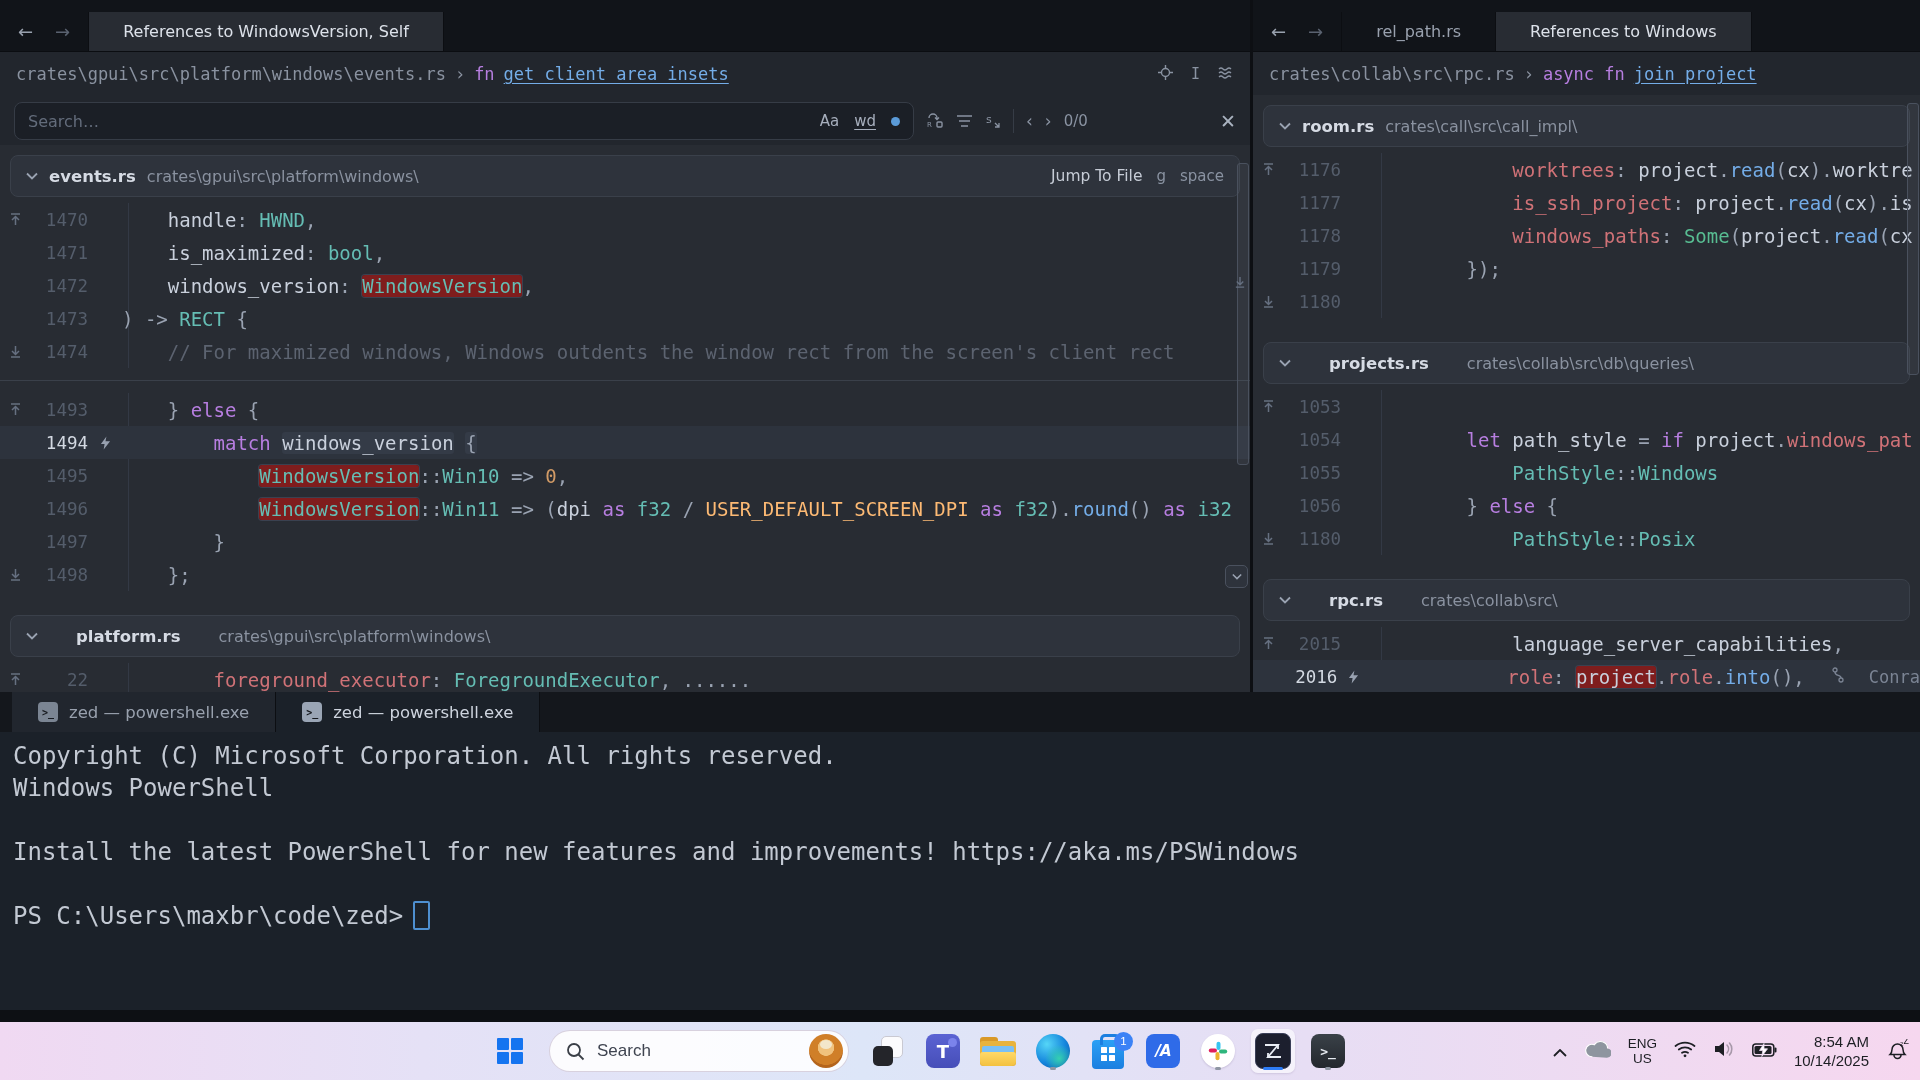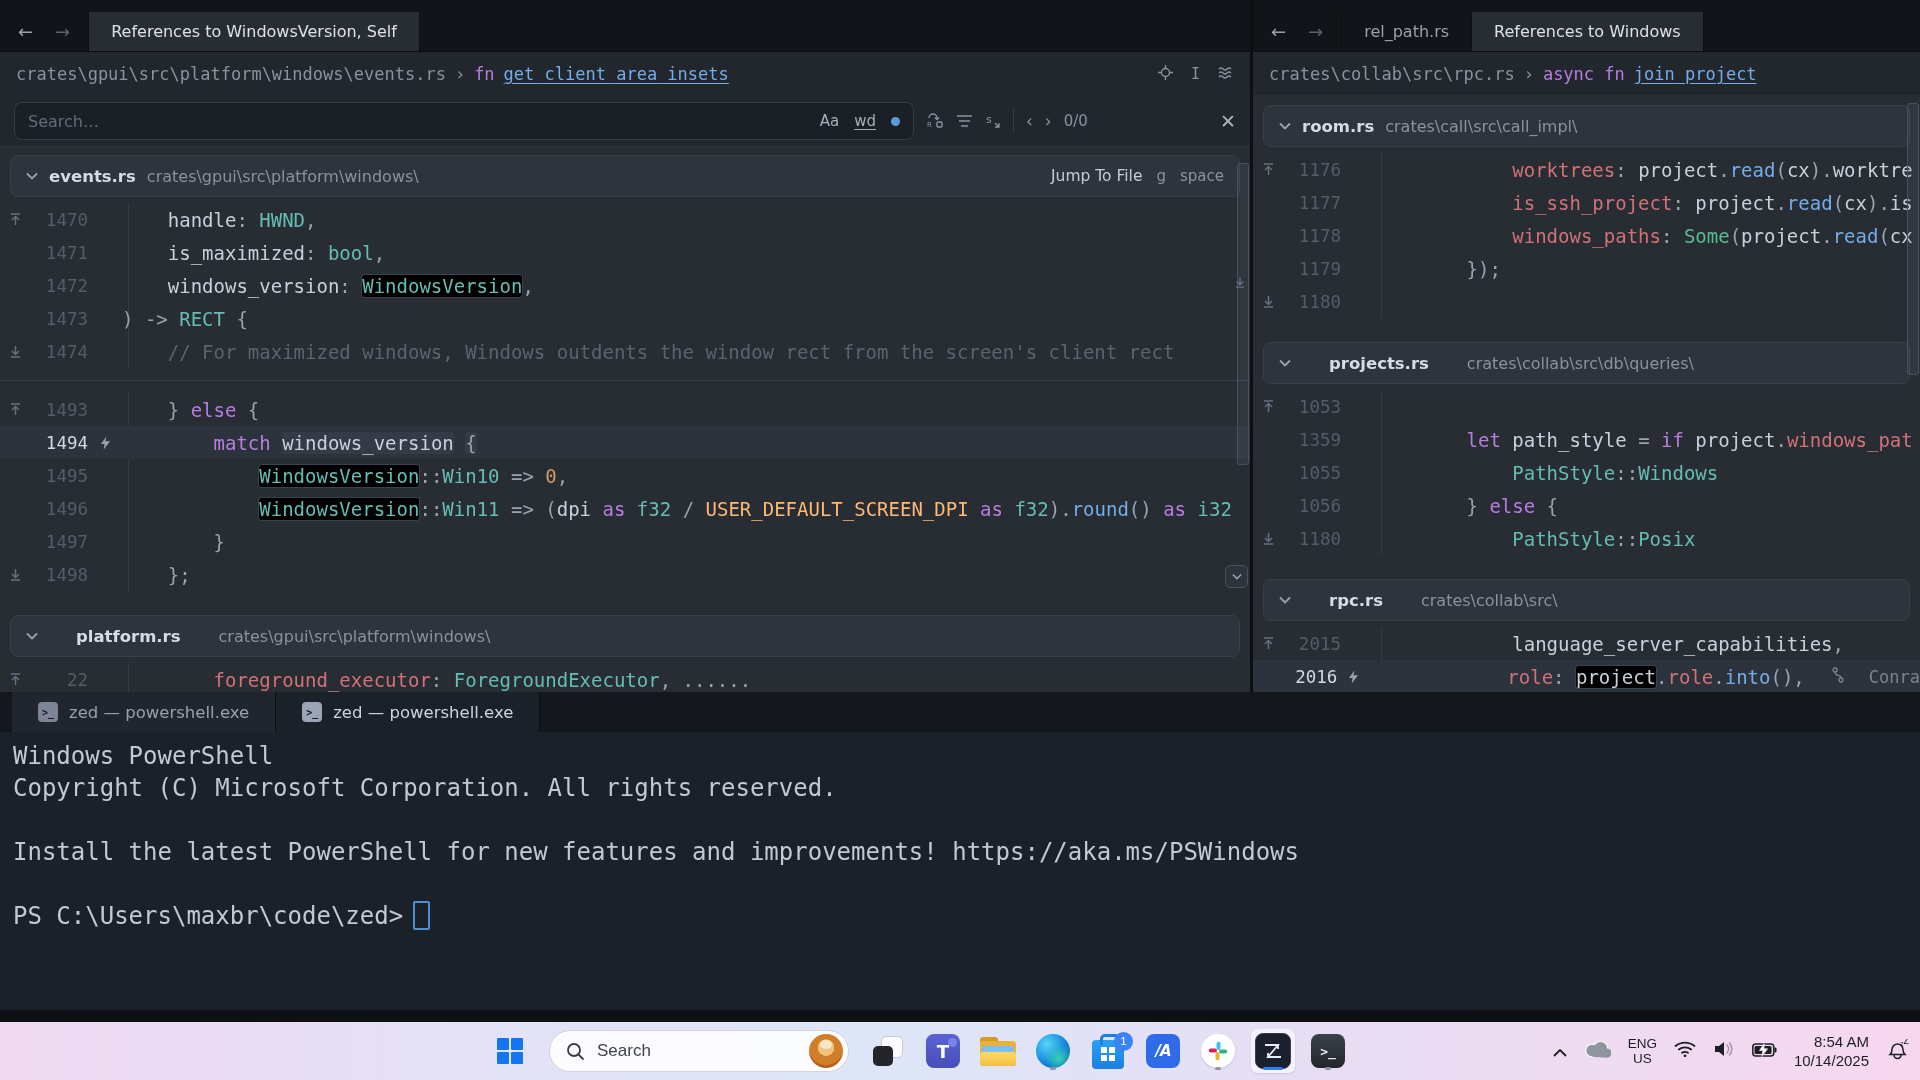--- a/index.html
+++ b/index.html
@@ -10,21 +10,21 @@
   .editors{position:absolute;top:0;left:0;width:1920px;height:692px;display:flex;background:#282c33;}
   .pane{position:relative;overflow:hidden;}
   .pane-left{width:1253px;border-right:3px solid #0d0f13;box-sizing:border-box;}
   .pane-right{flex:1;}
 
   .tabbar{height:51px;background:#111419;display:flex;align-items:flex-end;box-sizing:border-box;}
   .tabnav{height:39px;display:flex;align-items:center;gap:22px;padding:0 18px;
           border-right:1px solid #0c0e12;font-size:18px;}
   .nav-arrow{color:#99a1ae;cursor:default;}
   .nav-arrow.dim{color:#5a6270;}
-  .tab{height:39px;display:flex;align-items:center;padding:0 22px;font-size:16px;color:#99a1ae;
+  .tab{height:39px;display:flex;align-items:center;padding:0 34px;font-size:16px;color:#99a1ae;
        border-right:1px solid #0c0e12;white-space:nowrap;}
   .tab.active{background:#282c33;color:#dde2ea;}
   .tab.italic{margin-top:40px;}
 
   .breadcrumbbar{height:44px;background:#22262d;display:flex;align-items:center;padding:0 16px;gap:9px;
                  font-family:"DejaVu Sans Mono",monospace;font-size:17px;color:#8a92a0;border-top:1px solid #0b0d11;}
   .brc-kw{color:#b77ee0;}
   .brc-sym{color:#74ade8;text-decoration:underline;text-underline-offset:3px;}
   .brc-icons{margin-left:auto;display:flex;gap:18px;align-items:center;color:#8a93a2;}
 
@@ -58,21 +58,21 @@
   .guide{position:absolute;left:128px;top:0;bottom:0;width:1px;background:#333945;}
   .crow{display:flex;align-items:center;height:33px;position:relative;}
   .crow.cur{background:#2d333d;}
   .gexp{width:30px;display:flex;justify-content:center;color:#667081;}
   .gnum{width:58px;text-align:right;color:#545d6b;font-family:"DejaVu Sans Mono",monospace;font-size:17.5px;}
   .crow.cur .gnum{color:#d3d9e2;}
   .gbolt{width:34px;display:flex;justify-content:center;align-items:center;color:#98a1b0;}
   .ctext{font-family:"DejaVu Sans Mono",monospace;font-size:19px;white-space:pre;color:#c9d0dc;}
   .tk-d{color:#c9d0dc}.tk-pu{color:#9aa3b2}.tk-k{color:#b77ee0}.tk-t{color:#65bdb4}.tk-t2{color:#58bd92}
   .tk-f{color:#d07277}.tk-fn{color:#74ade8}.tk-c{color:#fdba74}.tk-n{color:#d29b66}.tk-cm{color:#5c6370}
-  .hl{background:#000000;border-radius:3px;box-shadow:0 0 0 1px #3a4150;}
+  .hl{background:#7f1d1d;border-radius:3px;box-shadow:0 0 0 1px #3a4150;}
   .hl2{background:#343b47;border-radius:3px;}
   .block-divider{height:1px;background:#3a404a;margin:12px 0;}
   .blame{display:flex;align-items:center;gap:24px;color:#7b8494;font-size:17px;
          font-family:"DejaVu Sans Mono",monospace;margin-left:26px;white-space:nowrap;}
 
   .vscroll{position:absolute;top:0;right:0;bottom:0;width:13px;}
   .vthumb{position:absolute;right:1px;width:10px;border:1px solid #4a515e;background:rgba(110,120,135,0.14);border-radius:3px;}
   .scroll-chip{position:absolute;right:2px;top:420px;width:21px;height:21px;border:1px solid #4a515e;border-radius:5px;
                background:#2e333c;color:#9aa3b2;display:flex;align-items:center;justify-content:center;}
   .scroll-arrow{position:absolute;right:4px;top:128px;color:#667081;}
@@ -453,21 +453,21 @@
                     <path d="M2 1h9"></path>
                     <path d="M6.5 12V4M3 7l3.5-3.5L10 7"></path>
                   </svg>
                 </span>
                 <span class="gnum">1053</span>
                 <span class="gbolt"></span>
                 <span class="ctext"></span>
               </div>
               <div class="crow">
                 <span class="gexp"></span>
-                <span class="gnum">1359</span>
+                <span class="gnum">1054</span>
                 <span class="gbolt"></span>
                 <span class="ctext"><span class="tk-d">        </span><span class="tk-k">let</span><span class="tk-d"> </span><span class="tk-d">path_style</span><span class="tk-pu"> = </span><span class="tk-k">if</span><span class="tk-d"> </span><span class="tk-d">project</span><span class="tk-pu">.</span><span class="tk-f">windows_pat</span></span>
               </div>
               <div class="crow">
                 <span class="gexp"></span>
                 <span class="gnum">1055</span>
                 <span class="gbolt"></span>
                 <span class="ctext"><span class="tk-d">            </span><span class="tk-t">PathStyle</span><span class="tk-pu">::</span><span class="tk-t">Windows</span></span>
               </div>
               <div class="crow">
@@ -542,22 +542,22 @@
       <div class="term-tab">
         <span class="term-icon">&gt;_</span>
         <span>zed — powershell.exe</span>
       </div>
       <div class="term-tab active">
         <span class="term-icon">&gt;_</span>
         <span>zed — powershell.exe</span>
       </div>
     </div>
     <div class="term-body" id="term-body">
+        <div class="trow">Copyright (C) Microsoft Corporation. All rights reserved.</div>
         <div class="trow">Windows PowerShell</div>
-        <div class="trow">Copyright (C) Microsoft Corporation. All rights reserved.</div>
         <div class="trow"></div>
         <div class="trow">Install the latest PowerShell for new features and improvements! https://aka.ms/PSWindows</div>
         <div class="trow"></div>
         <div class="trow"><span>PS C:\Users\maxbr\code\zed&gt;</span><span class="cursor"></span></div>
       </div>
   </div>
   <div class="win-bottom"></div>
 
   <div class="taskbar">
     <div class="tb-apps">

